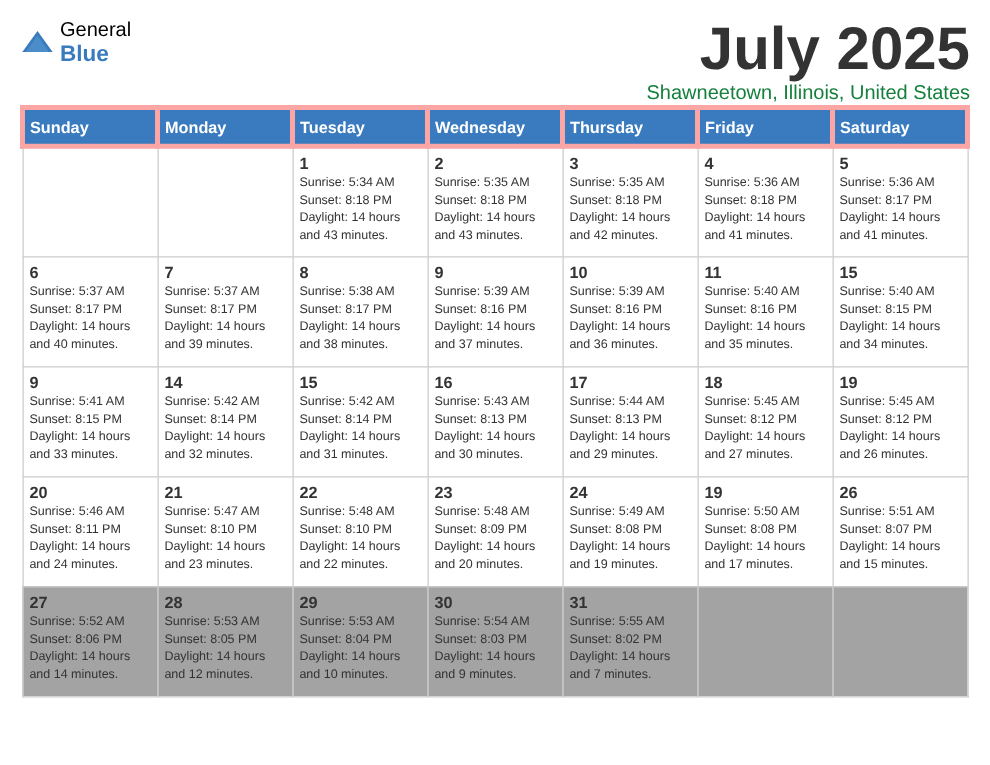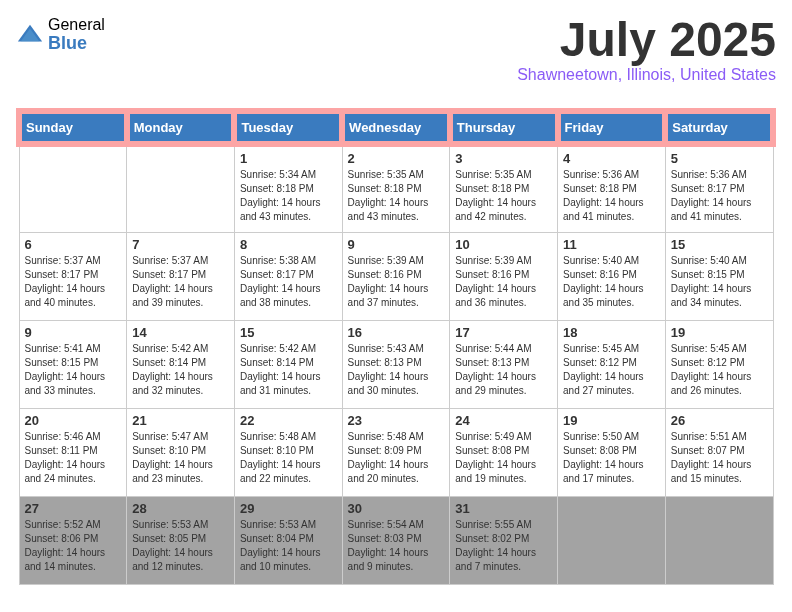--- a/index.html
+++ b/index.html
@@ -7,21 +7,21 @@
       font-family: Arial, sans-serif;
       background: #fff;
       width: 792px;
       min-height: 612px;
       padding: 16px;
     }
     .header {
       display: flex;
       justify-content: space-between;
       align-items: flex-start;
-      margin-bottom: 24px;
+      margin-bottom: 0;
     }
     .logo {
       display: flex;
       align-items: center;
       gap: 4px;
     }
     .logo-text {
       display: flex;
       flex-direction: column;
       line-height: 1.1;
@@ -39,36 +39,36 @@
       text-align: right;
     }
     .month-title {
       font-size: 48px;
       font-weight: bold;
       color: #333;
       line-height: 1;
     }
     .location-title {
       font-size: 16px;
-      color: #8b5cf6;
+      color: #15803d;
       margin-top: 2px;
     }
     .calendar {
       width: 100%;
       border-collapse: collapse;
       border: 1px solid #ccc;
     }
     .calendar th {
       background-color: #3a7bbf;
       color: white;
       font-size: 13px;
       font-weight: bold;
       padding: 6px 4px;
       text-align: left;
-      border: 6px solid #fca5a5;
+      border: 4px solid #fca5a5;
     }
     .calendar td {
       vertical-align: top;
       border: 1px solid #ccc;
       padding: 4px 5px;
       width: calc(100% / 7);
       min-height: 80px;
       font-size: 10.5px;
       color: #333;
     }

